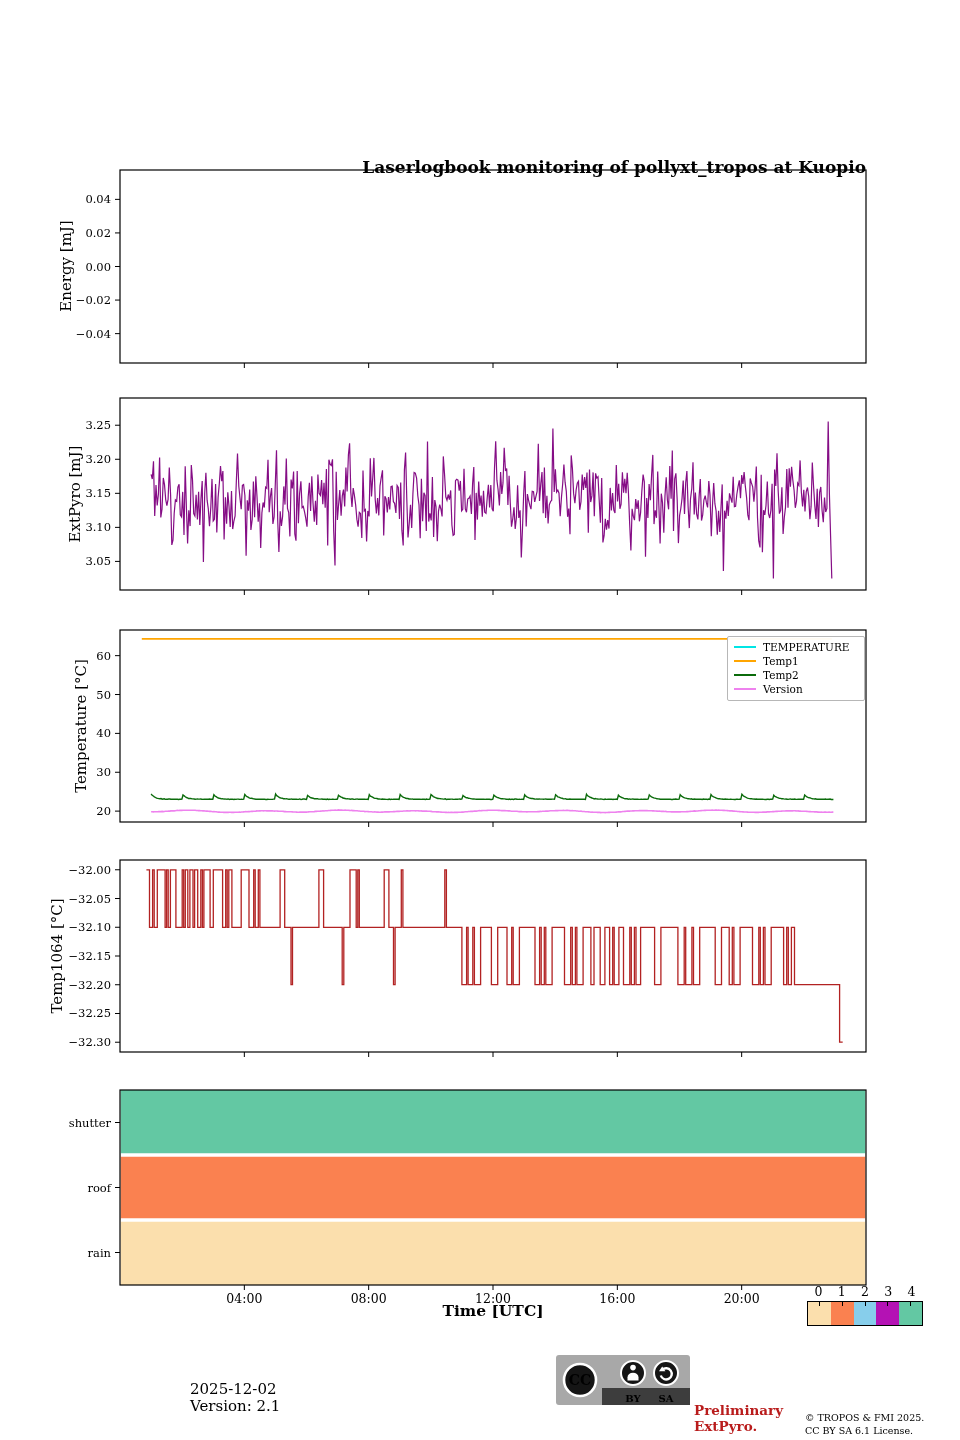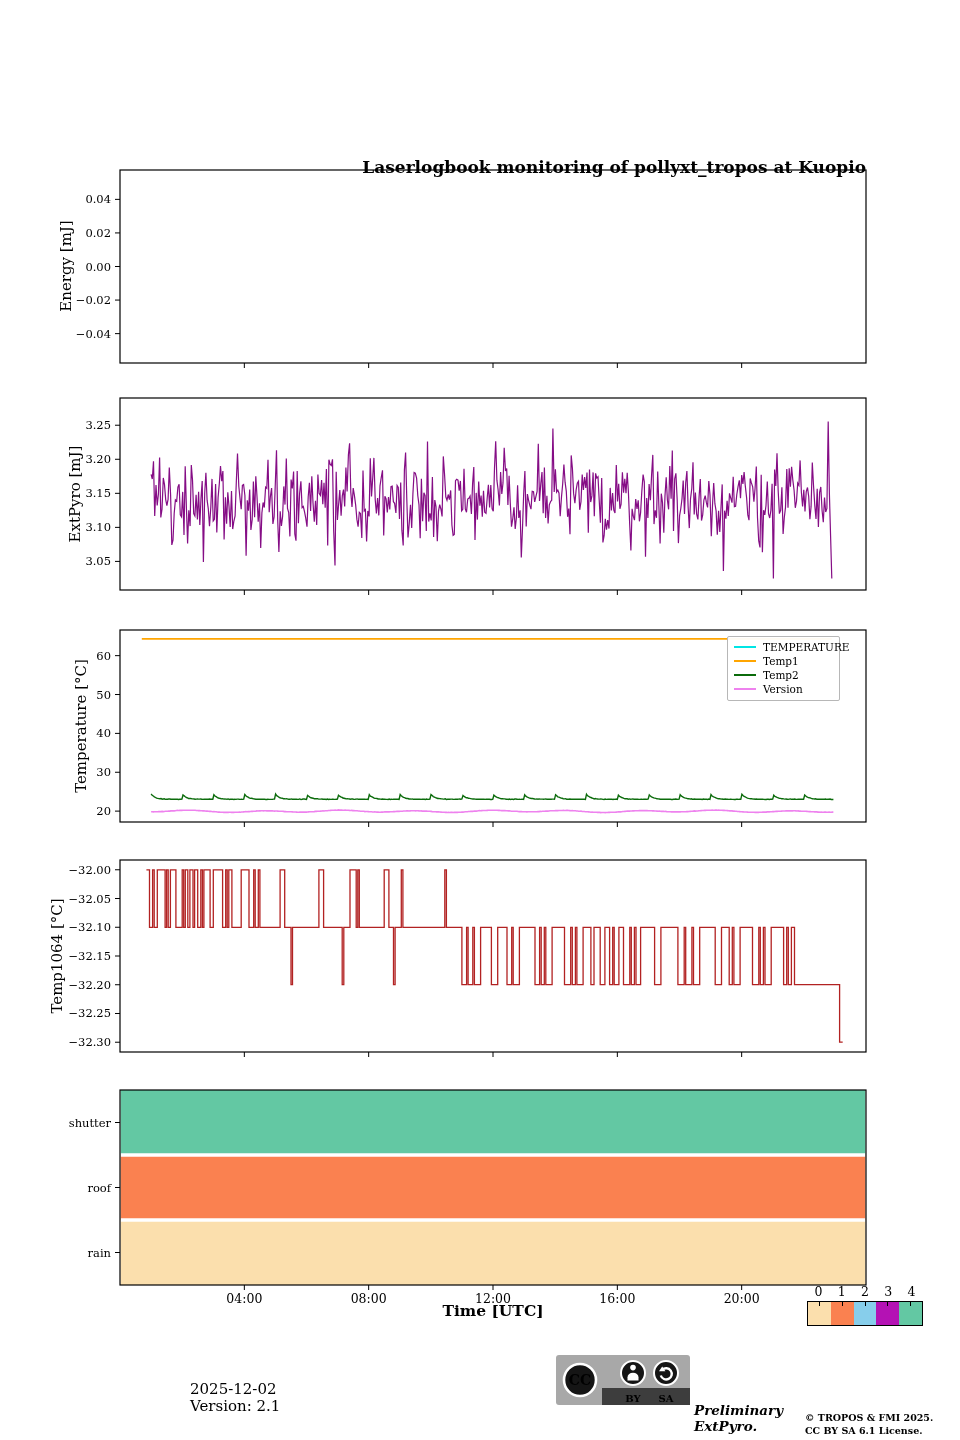--- a/index.html
+++ b/index.html
@@ -7,35 +7,35 @@
   body { width:960px; height:1440px; position:relative;
          font-family:"DejaVu Serif", serif; color:#000; overflow:hidden; }
   .abs { position:absolute; }
   #plots-svg { position:absolute; left:0; top:0; }
   svg text { font-family:"DejaVu Serif", serif; fill:#000; }
   .title { left:120px; top:141px; width:746px; text-align:right;
            font-size:17px; font-weight:bold;margin-top:16px; }
   .ylabel { position:absolute; transform:translate(-50%,-50%) rotate(-90deg);
             font-size:15px; white-space:nowrap; }
   .xlabel { left:120px; top:1301px; width:746px; text-align:center; font-size:15.5px;font-weight:bold; }
-  .legend { left:727px; top:636px; width:113px; background:rgba(255,255,255,0.95);
+  .legend { left:727px; top:636px; width:138px; background:rgba(255,255,255,0.95);
             border:1px solid #b7b7b7; border-radius:2px; padding:3px 6px 4px 6px;
             font-size:10.5px; }
   .lg-row { display:flex; align-items:center; height:14px; }
   .lg-line { display:inline-block; width:22px; height:2.6px; margin-right:7px; flex:none; }
   .colorbar { left:807px; top:1284px; width:116px; height:42px; }
   .cb-ticks { position:absolute; left:0; top:0; width:116px; height:15px; }
   .cb-ticks span { position:absolute; top:0; font-size:12.5px; transform:translateX(-50%); }
   .cb-bar { position:absolute; left:0; top:17px; width:116px; height:25px;
             border:1px solid #000; display:flex; }
   .cb-seg { flex:1 1 auto; height:100%; position:relative; }
   .cb-tickmark { position:absolute; top:0; width:1px; height:4px; background:#000; }
   .footer-date { left:190px; top:1381px; font-size:15px; line-height:17px; }
   .preliminary { left:694px; top:1402px; font-size:13.5px; font-weight:bold; line-height:16px; }
-  .copyright { left:805px; top:1411px; font-size:9.5px; font-weight:bold; line-height:13px; }
+  .copyright { left:805px; top:1411px; font-size:9.5px; font-weight:normal; line-height:13px; }
   .cc-badge { position:absolute; left:556px; top:1355px; width:134px; height:50px; }
 </style>
 </head>
 <body>
 
 <div id="fig">
 
   <div class="abs title">Laserlogbook monitoring of pollyxt_tropos at Kuopio</div>
 
   <svg id="plots-svg" width="960" height="1440" viewBox="0 0 960 1440">
@@ -202,21 +202,21 @@
     <circle cx="77" cy="18" r="12" fill="#151515" stroke="#ffffff" stroke-width="2"></circle>
     <circle cx="77" cy="12.6" r="2.8" fill="#ffffff"></circle>
     <path d="M71.5 25.5 v-3.2 a5.5 4.6 0 0 1 11 0 v3.2 z" fill="#ffffff"></path>
     <circle cx="110" cy="18" r="12" fill="#151515" stroke="#ffffff" stroke-width="2"></circle>
     <path d="M104.8 20.5 a5.6 5.6 0 1 0 1.4 -5.6" fill="none" stroke="#ffffff" stroke-width="2.4"></path>
     <polygon points="103.0,16.2 109.4,16.2 106.2,11.4" fill="#ffffff"></polygon>
     <text x="77" y="46.5" text-anchor="middle" font-size="10" font-weight="bold" fill="#ffffff">BY</text>
     <text x="110" y="46.5" text-anchor="middle" font-size="10" font-weight="bold" fill="#ffffff">SA</text>
   </svg>
 
-  <div class="abs preliminary" style="color: #000000; font-style: italic;">
+  <div class="abs preliminary" style="color: #b91c1c;">
     <div>Preliminary</div>
     <div>ExtPyro.</div>
   </div>
 
   <div class="abs copyright">
     <div>© TROPOS &amp; FMI 2025.</div>
     <div>CC BY SA 6.1 License.</div>
   </div>
 
 </div>

